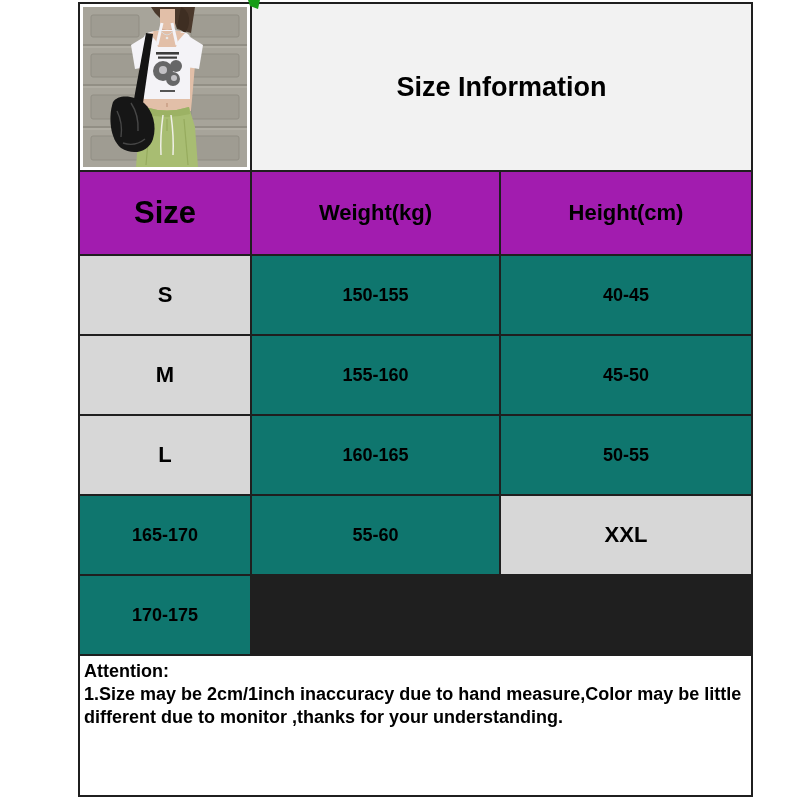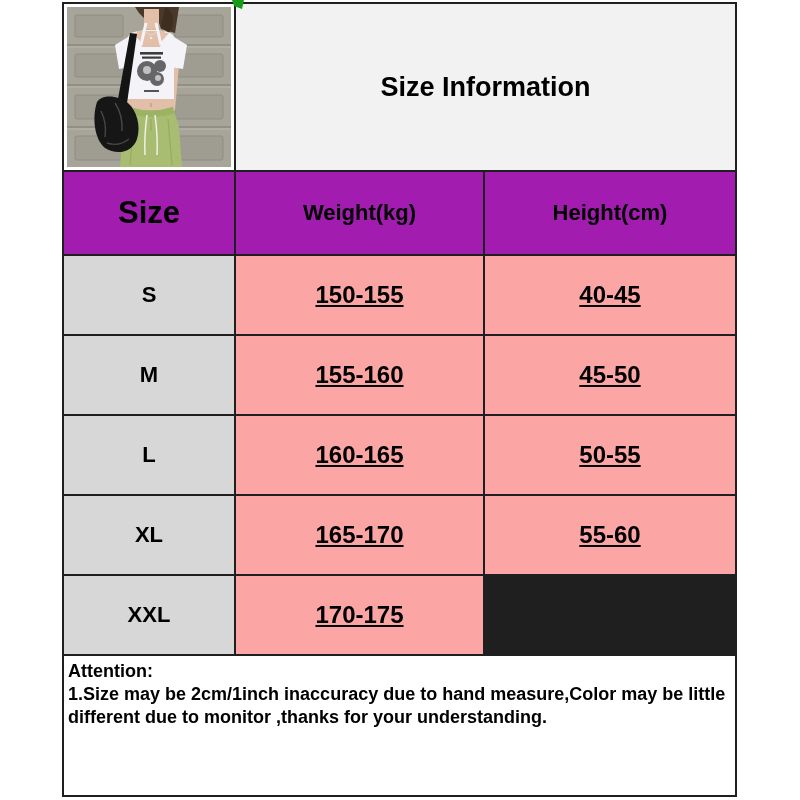--- a/index.html
+++ b/index.html
@@ -2,21 +2,21 @@
 <html><head>
 <meta charset="utf-8">
 <style>
   html, body {
     margin: 0; padding: 0;
     width: 800px; height: 800px;
     background: #ffffff;
     overflow: hidden;
     font-family: "Liberation Sans", sans-serif;
   }
-  .sheet { position: relative; width: 732px; height: 800px; background: #fff; }
+  .sheet { position: relative; width: 732px; height: 800px; background: #fff; margin-left: 16px; }
 
   .grid {
     position: absolute; left: 62px; top: 2px;
     width: 675px; height: 795px;
     box-sizing: border-box;
     background: #1f1f1f;
     border: 2px solid #1f1f1f;
     display: grid;
     grid-template-columns: 170px 247px 250px;
     grid-template-rows: 166px 82px 78px 78px 78px 78px 78px 139px;
@@ -25,21 +25,21 @@
   .cell {
     display: flex; align-items: center; justify-content: center;
     overflow: hidden; color: #000;
   }
   .photo-cell { background: #fff; padding: 3px; box-sizing: border-box; display: block; }
   .photo-cell svg { display: block; width: 100%; height: 100%; }
   .title-cell { grid-column: 2 / 4; background: #f2f2f2; font-weight: bold; font-size: 27px; }
   .hdr { background: #a21caf; font-weight: bold; font-size: 22px; }
   .hdr.size-hdr { font-size: 31px; }
   .label-cell { background: #d7d7d7; font-weight: bold; font-size: 22px; }
-  .val-cell { background: #fca5a5; font-weight: bold; font-size: 24px; text-decoration: underline; }
+  .val-cell { background: #0f766e; font-weight: bold; font-size: 18px; }
   .attention-cell {
     grid-column: 1 / 4; background: #ffffff;
     display: block; padding: 4px 6px 0 4px; box-sizing: border-box;
     font-size: 18px; line-height: 23px; font-weight: bold;
   }
   .corner-wedge { position: absolute; left: 232px; top: 0; width: 12px; height: 9px; }
 </style>
 </head>
 <body>
 
@@ -145,21 +145,20 @@
     <div class="cell val-cell">40-45</div>
 
     <div class="cell label-cell">M</div>
     <div class="cell val-cell">155-160</div>
     <div class="cell val-cell">45-50</div>
 
     <div class="cell label-cell">L</div>
     <div class="cell val-cell">160-165</div>
     <div class="cell val-cell">50-55</div>
 
-    <div class="cell label-cell">XL</div>
     <div class="cell val-cell">165-170</div>
     <div class="cell val-cell">55-60</div>
 
     <div class="cell label-cell">XXL</div>
     <div class="cell val-cell">170-175</div>
 
     <div class="cell attention-cell">
       <div>Attention:</div>
       <div>1.Size may be 2cm/1inch inaccuracy due to hand measure,Color may be little</div>
       <div>different due to monitor ,thanks for your understanding.</div>

